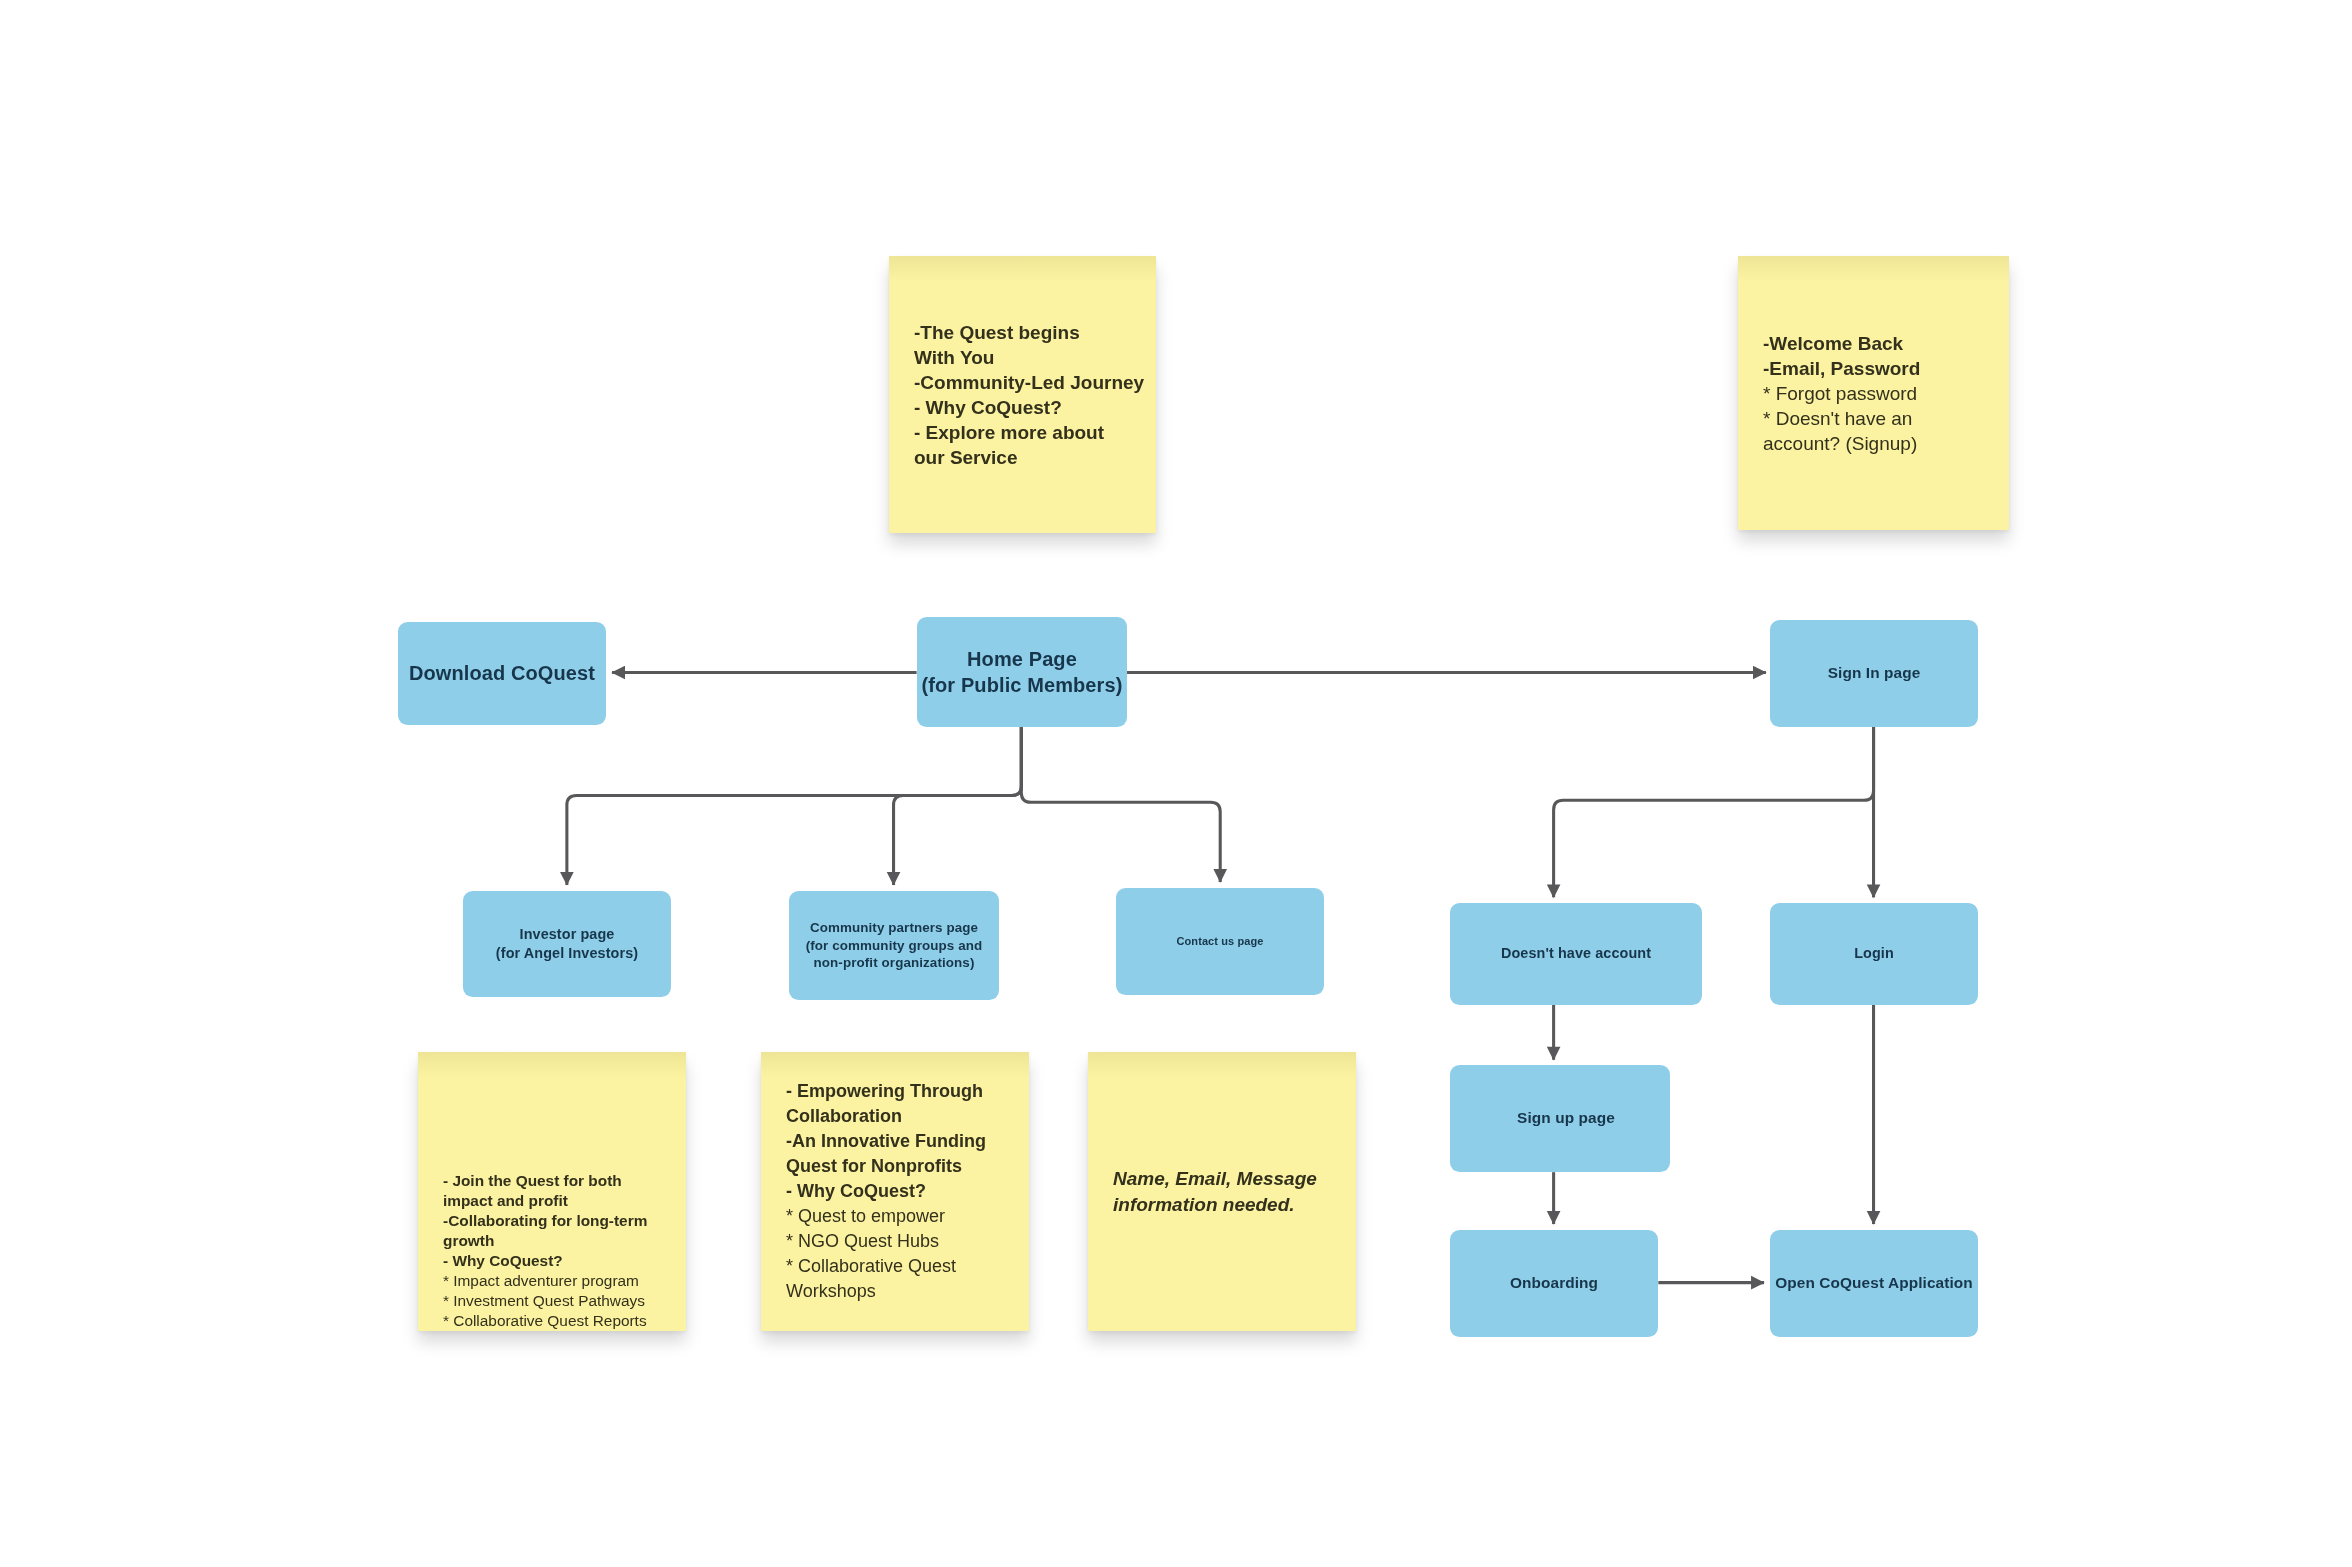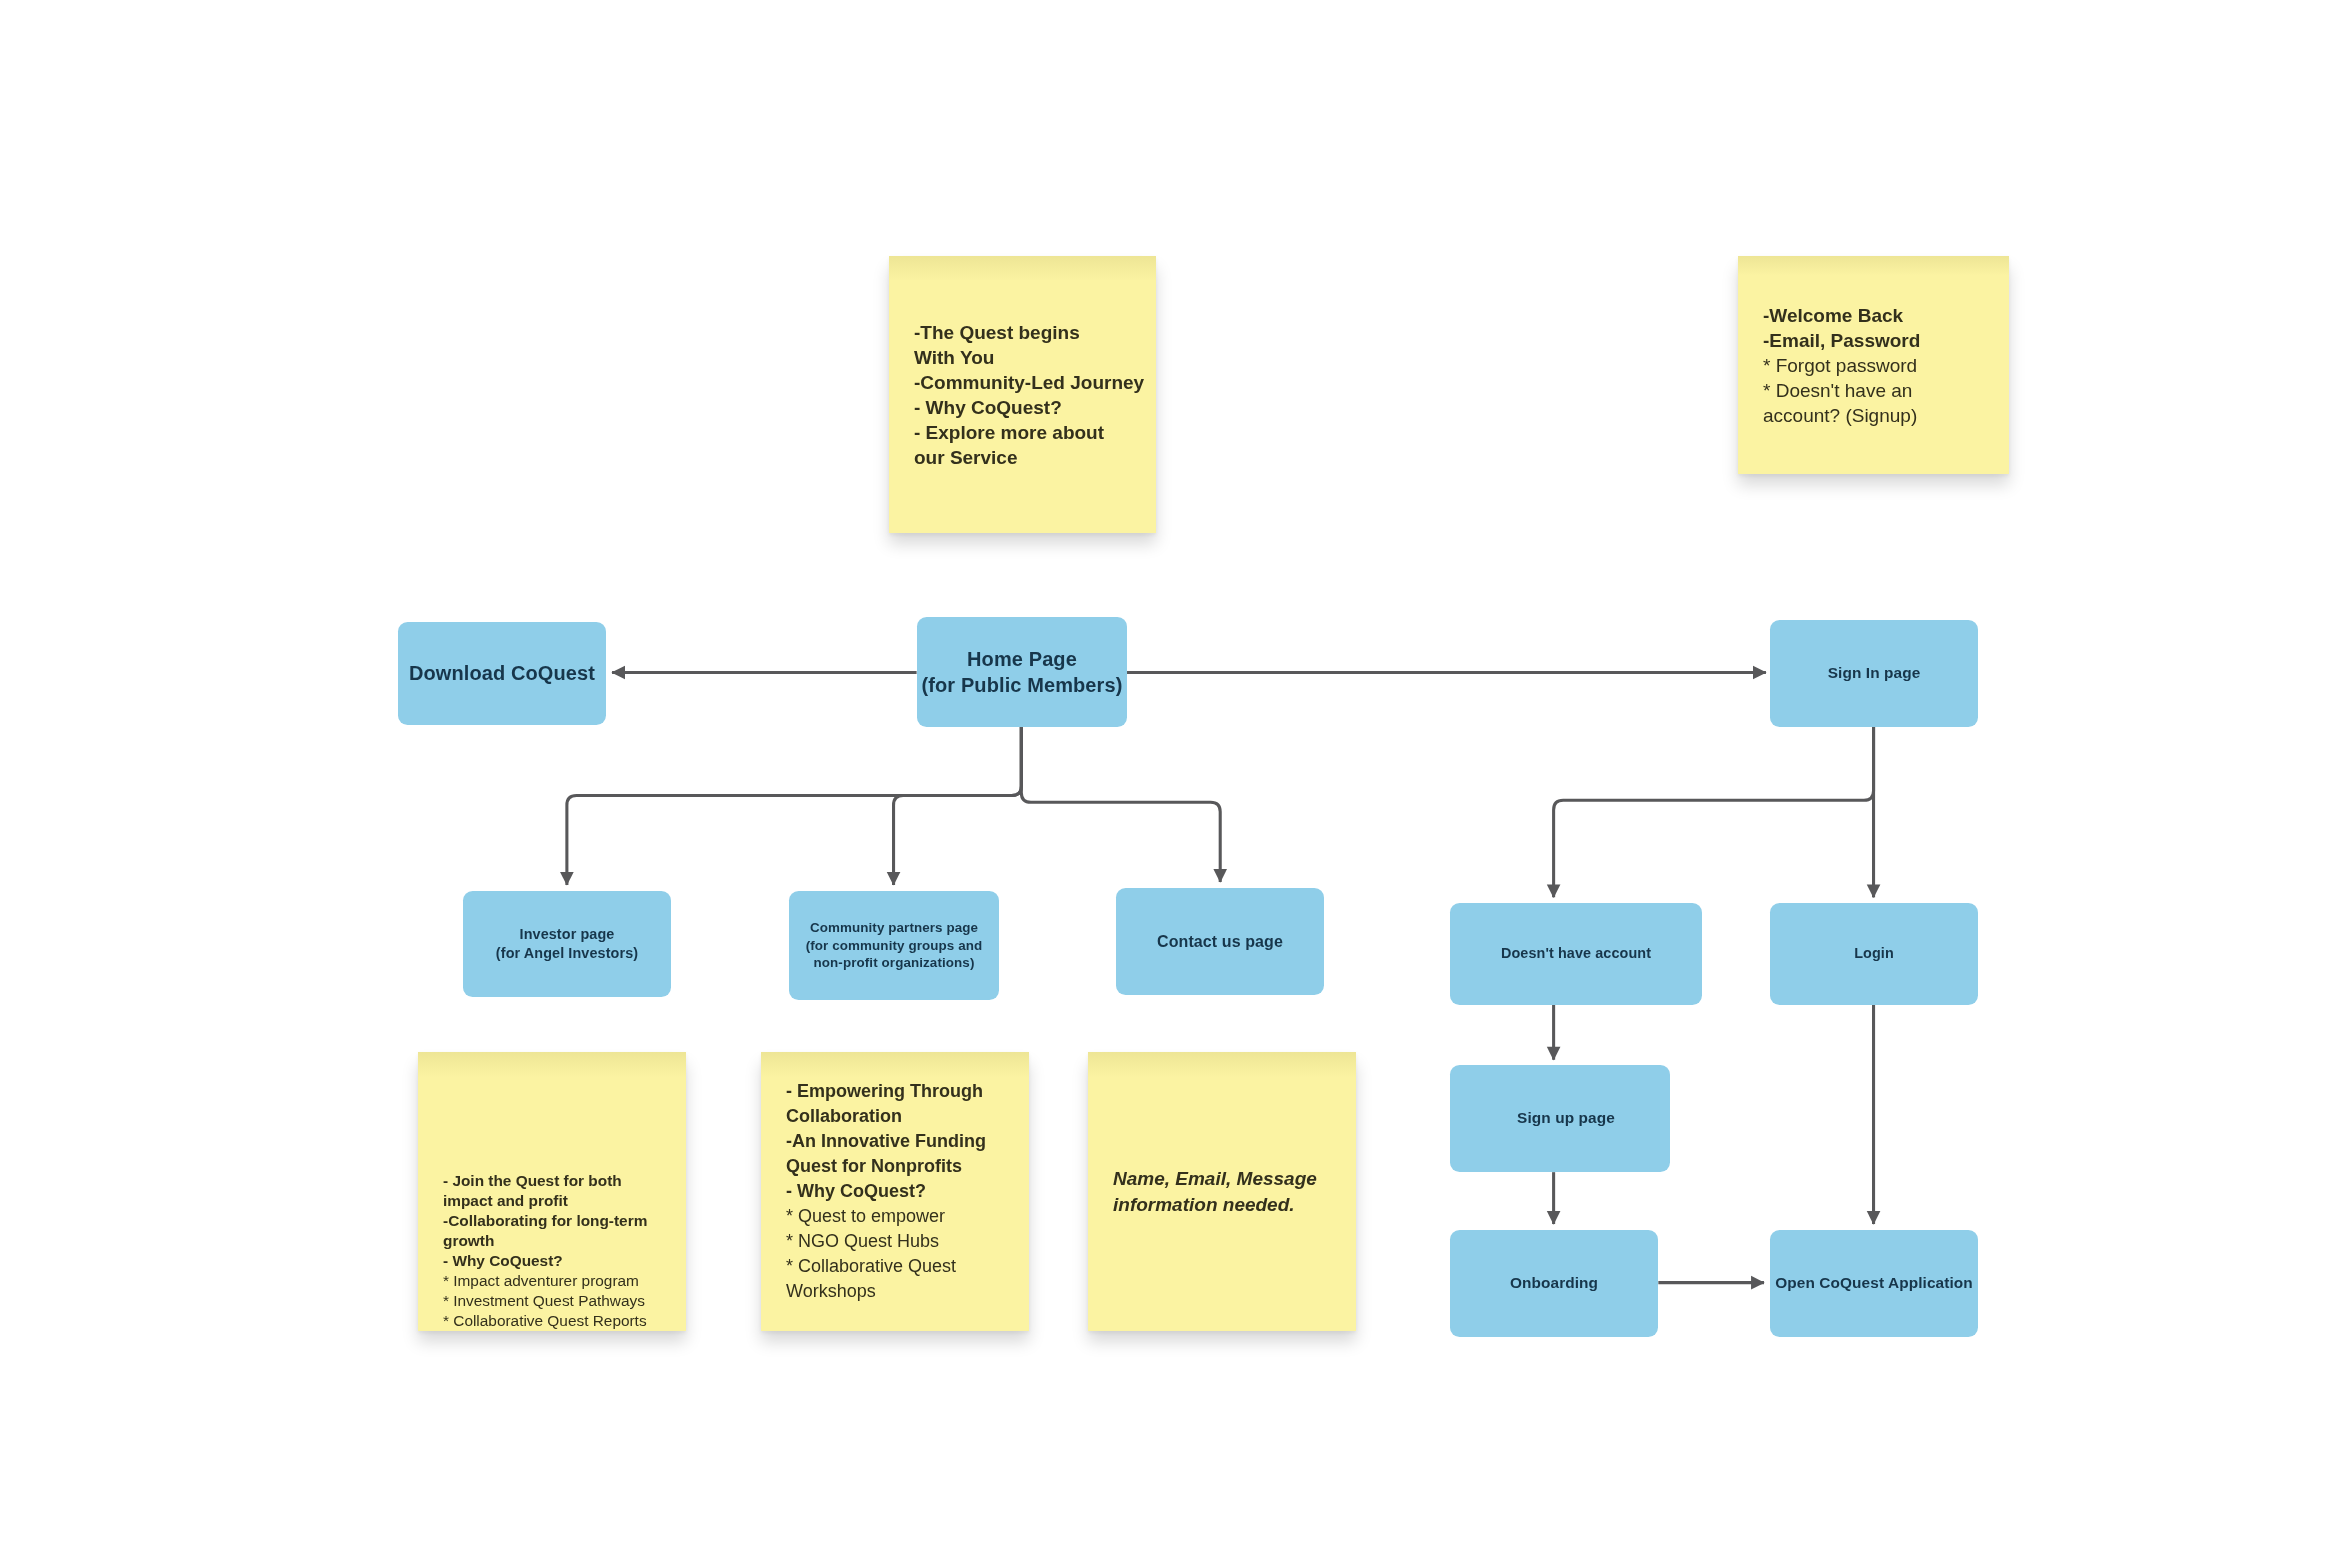--- a/index.html
+++ b/index.html
@@ -70,21 +70,21 @@
     </div>
     <div class="node" style="left: 463px; top: 891px; width: 208px; height: 106px; font-size: 14.4px; background: rgb(143, 206, 233); color: rgb(23, 54, 75);">
       <div class="node-line">Investor page</div>
       <div class="node-line">(for Angel Investors)</div>
     </div>
     <div class="node" style="left: 789px; top: 891px; width: 210px; height: 109px; font-size: 13.4px; background: rgb(143, 206, 233); color: rgb(23, 54, 75);">
       <div class="node-line">Community partners page</div>
       <div class="node-line">(for community groups and</div>
       <div class="node-line">non-profit organizations)</div>
     </div>
-    <div class="node" style="left: 1116px; top: 888px; width: 208px; height: 107px; font-size: 16px; background: rgb(143, 206, 233); color: rgb(23, 54, 75);">
+    <div class="node" style="left: 1116px; top: 888px; width: 208px; height: 107px; font-size: 11px; background: rgb(143, 206, 233); color: rgb(23, 54, 75);">
       <div class="node-line">Contact us page</div>
     </div>
     <div class="node" style="left: 1450px; top: 903px; width: 252px; height: 102px; font-size: 14.4px; background: rgb(143, 206, 233); color: rgb(23, 54, 75);">
       <div class="node-line">Doesn't have account</div>
     </div>
     <div class="node" style="left: 1770px; top: 903px; width: 208px; height: 102px; font-size: 14.4px; background: rgb(143, 206, 233); color: rgb(23, 54, 75);">
       <div class="node-line">Login</div>
     </div>
     <div class="node" style="left: 1450px; top: 1065px; width: 208px; height: 107px; font-size: 15.4px; background: rgb(143, 206, 233); color: rgb(23, 54, 75); padding-left: 12px;">
       <div class="node-line">Sign up page</div>
@@ -96,21 +96,21 @@
       <div class="node-line">Open CoQuest Application</div>
     </div>
     <div class="note" style="left: 889px; top: 256px; width: 267px; height: 277px; font-size: 19px; line-height: 25px; background-color: rgb(251, 243, 162); color: rgb(51, 48, 28);">
       <div class="note-line b">-The Quest begins</div>
       <div class="note-line b">With You</div>
       <div class="note-line b">-Community-Led Journey</div>
       <div class="note-line b">- Why CoQuest?</div>
       <div class="note-line b">- Explore more about</div>
       <div class="note-line b">our Service</div>
     </div>
-    <div class="note" style="left: 1738px; top: 256px; width: 271px; height: 218px; font-size: 19px; line-height: 25px; background-color: rgb(251, 243, 162); color: rgb(51, 48, 28);">
+    <div class="note" style="left: 1738px; top: 256px; width: 271px; height: 274px; font-size: 19px; line-height: 25px; background-color: rgb(251, 243, 162); color: rgb(51, 48, 28);">
       <div class="note-line b">-Welcome Back</div>
       <div class="note-line b">-Email, Password</div>
       <div class="note-line">* Forgot password</div>
       <div class="note-line">* Doesn't have an</div>
       <div class="note-line">account? (Signup)</div>
     </div>
     <div class="note" style="left: 418px; top: 1052px; width: 268px; height: 279px; font-size: 15.4px; line-height: 20px; background-color: rgb(251, 243, 162); color: rgb(51, 48, 28); justify-content: flex-end;">
       <div class="note-line b">- Join the Quest for both</div>
       <div class="note-line b">impact and profit</div>
       <div class="note-line b">-Collaborating for long-term</div>

